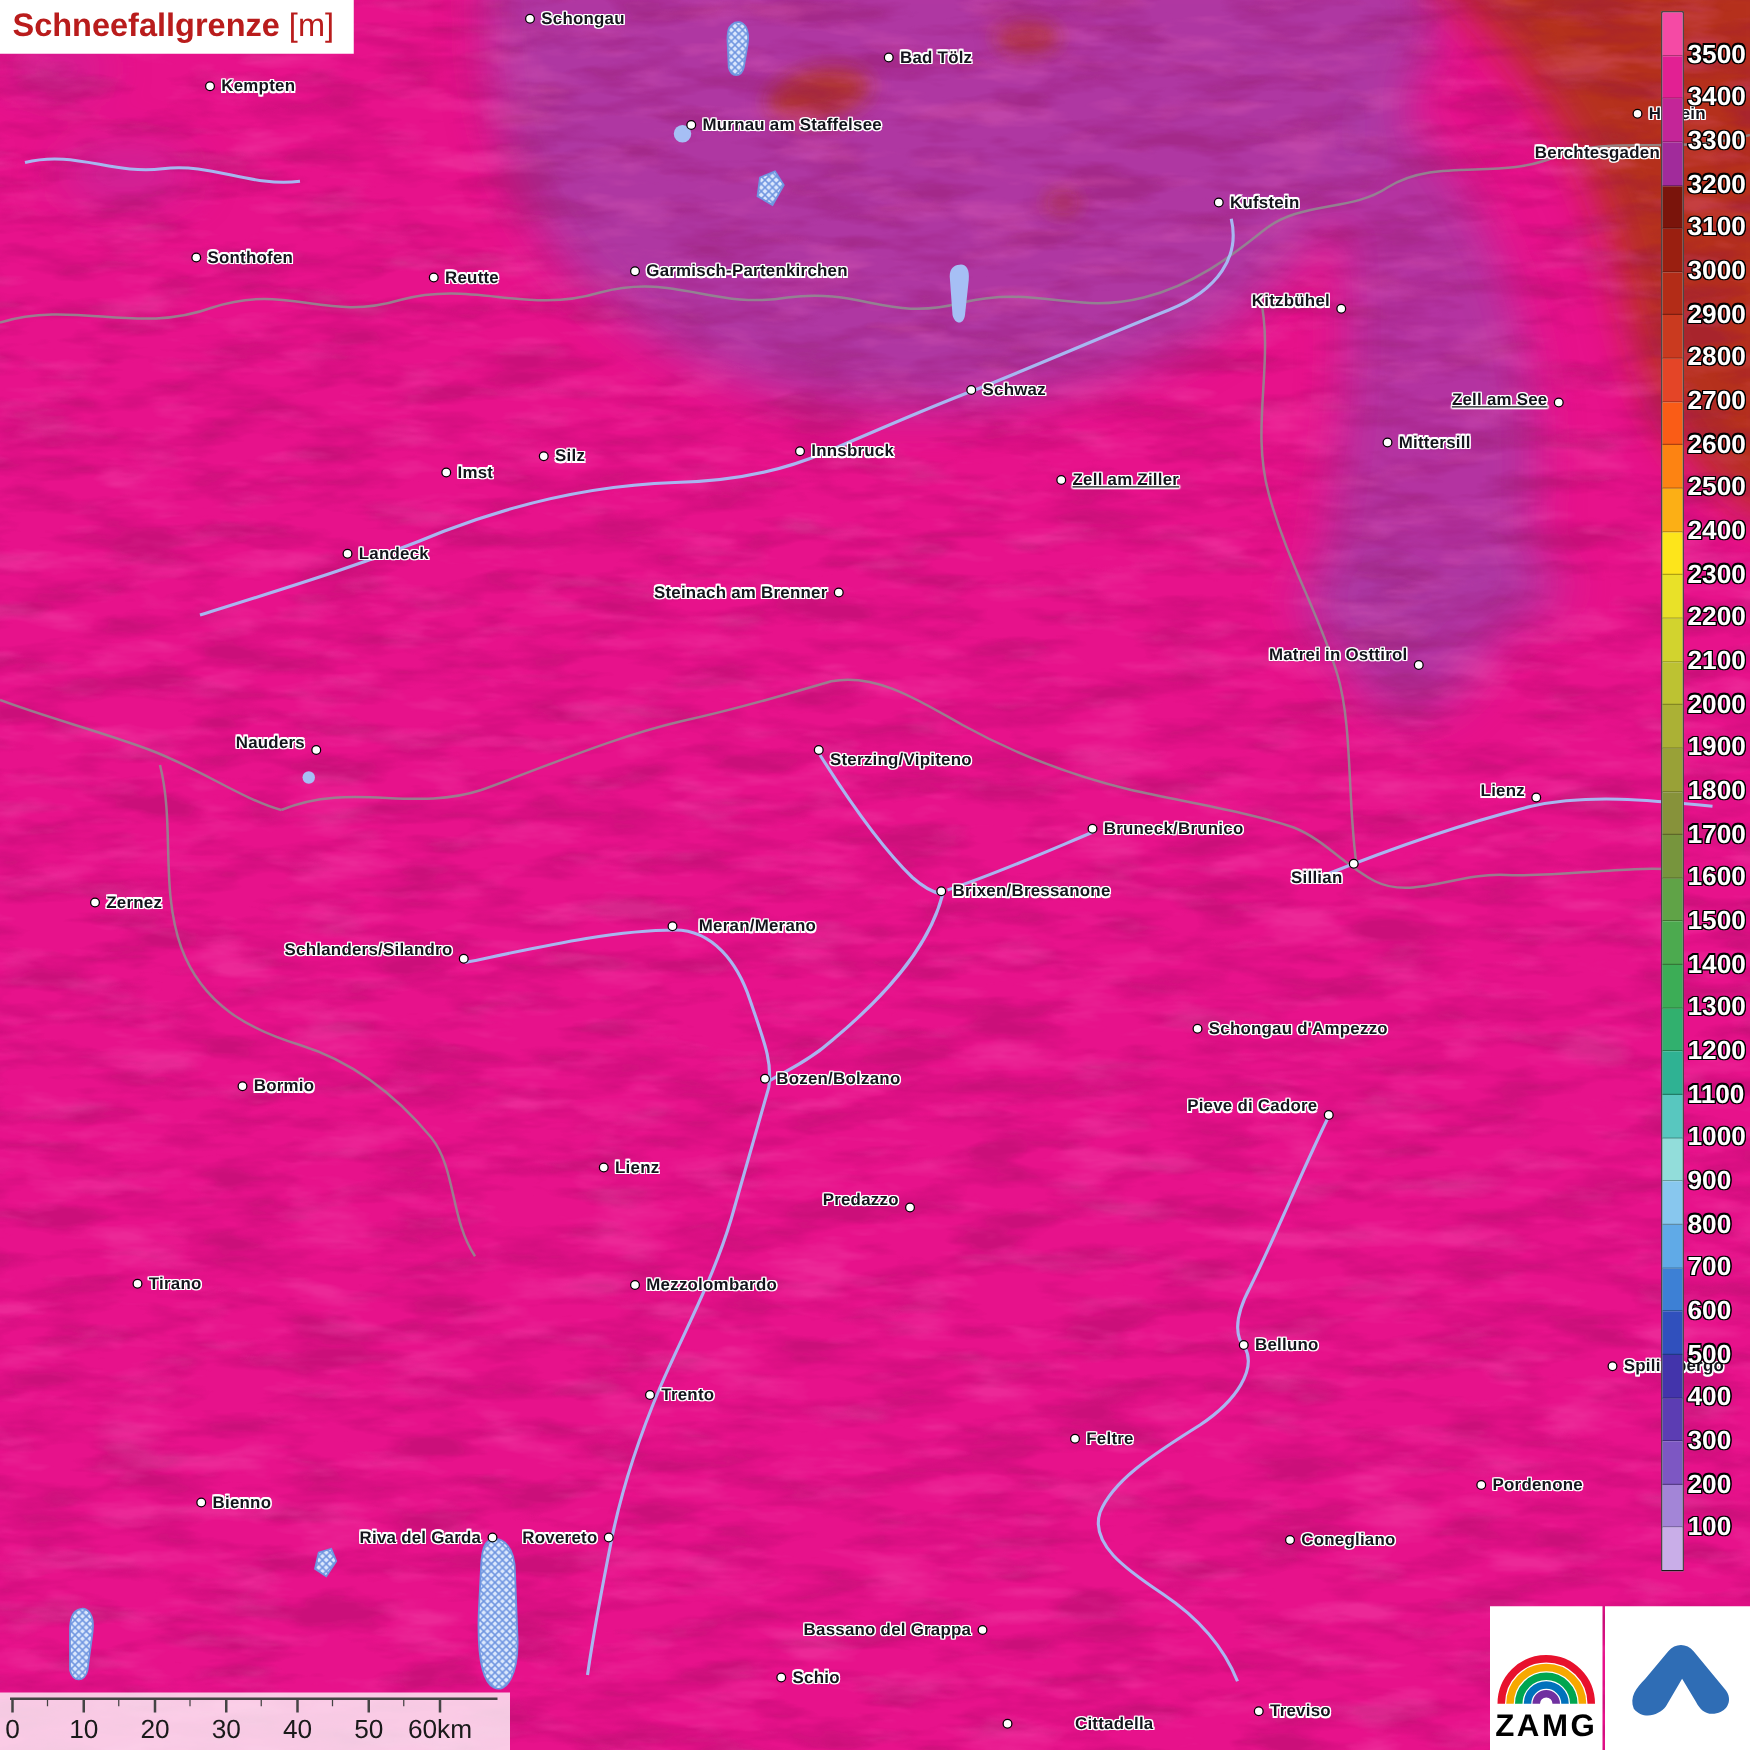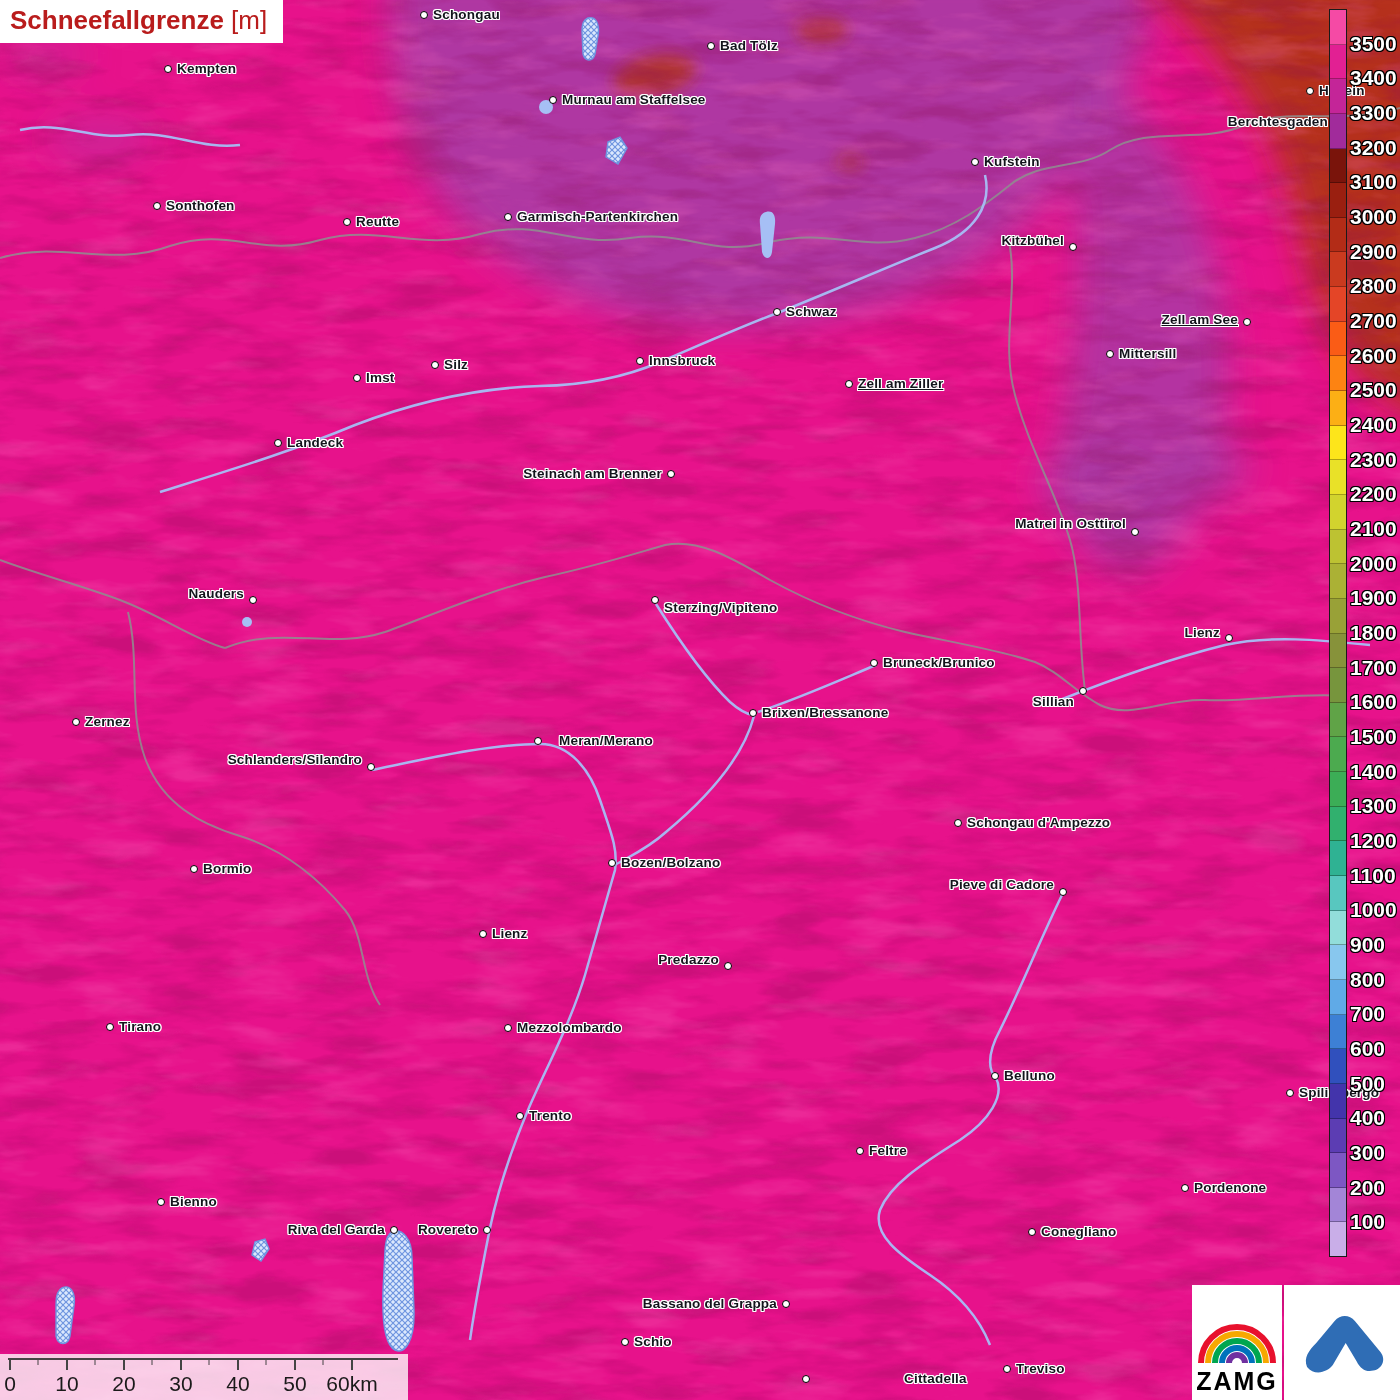--- a/index.html
+++ b/index.html
@@ -232,21 +232,21 @@
         <span class="city-label" style="top: 1221px; left: 478px; transform: translateX(-100%);">Rovereto</span>
         <span class="dot" style="left: 1028px; top: 1228px;"></span>
         <span class="city-label" style="top: 1223px; left: 1041px;">Conegliano</span>
         <span class="dot" style="left: 782px; top: 1300px;"></span>
         <span class="city-label" style="top: 1295px; left: 777px; transform: translateX(-100%);">Bassano del Grappa</span>
         <span class="dot" style="left: 621px; top: 1338px;"></span>
         <span class="city-label" style="top: 1333px; left: 634px;">Schio</span>
         <span class="dot" style="left: 1003px; top: 1365px;"></span>
         <span class="city-label" style="top: 1360px; left: 1016px;">Treviso</span>
         <span class="dot" style="left: 802px; top: 1375px;"></span>
-        <span class="city-label" style="top: 1370px; left: 862px; padding-left: 42px;">Cittadella</span>
+        <span class="city-label" style="top: 1370px; left: 818px; padding-left: 42px;">Cittadella</span>
         <span class="dot" style="left: 1333px; top: 118px;"></span>
         <span class="city-label" style="top: 113px; left: 1328px; transform: translateX(-100%);">Berchtesgaden</span>
         <span class="dot" style="left: 1306px; top: 87px;"></span>
         <span class="city-label" style="top: 82px; left: 1319px;">Hallein</span>
         <span class="dot" style="left: 1286px; top: 1089px;"></span>
         <span class="city-label" style="top: 1084px; left: 1299px;">Spilimbergo</span>
       </div>
   </div>
 
   <div id="titlebox">

